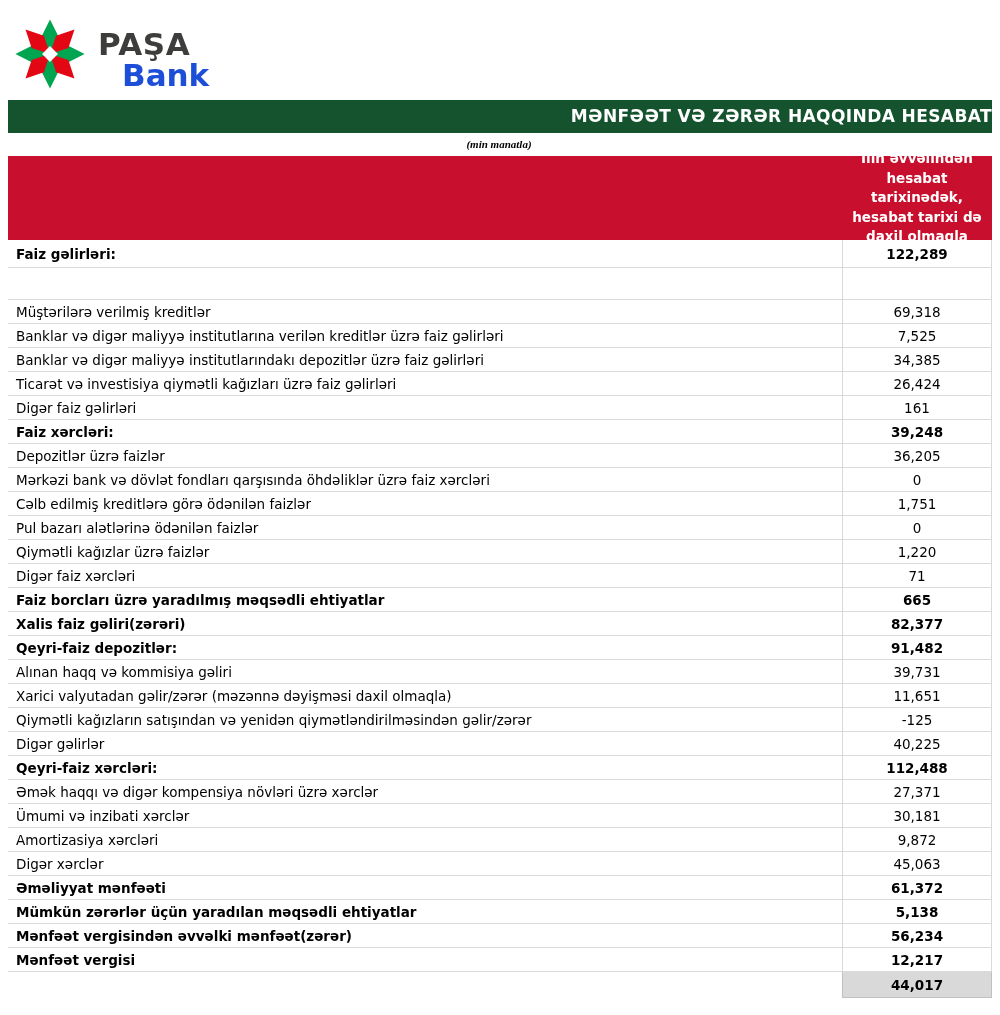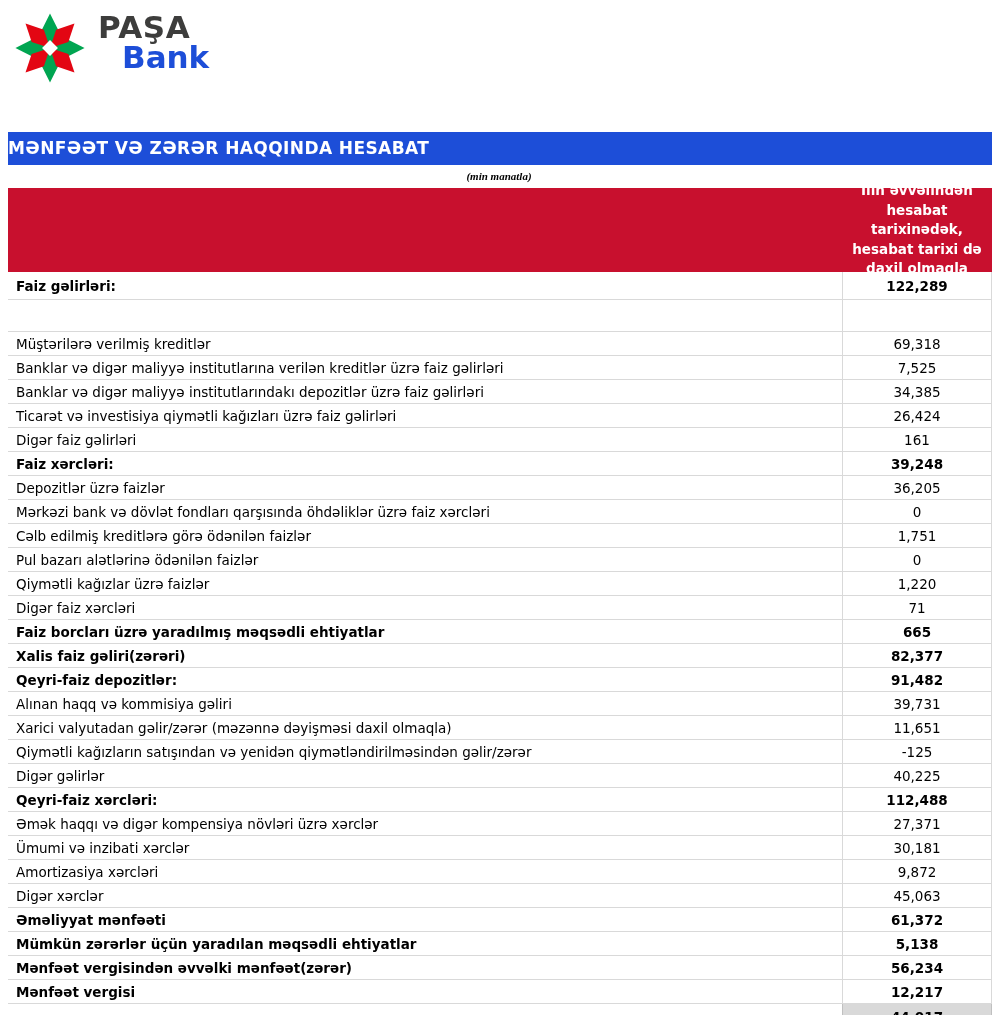--- a/index.html
+++ b/index.html
@@ -6,33 +6,32 @@
   html,body { background:#ffffff; }
   body {
     width:1000px; height:1015px;
     font-family:"DejaVu Sans","Liberation Sans",sans-serif;
     color:#000;
     overflow:hidden;
   }
   .page { padding:8px 8px 0 8px; }
 
   
-  .logo-row { display:flex; align-items:flex-start; gap:12px; padding:4px 6px 10px 6px; height:92px; }
+  .logo-row { display:flex; align-items:flex-end; gap:12px; padding:4px 6px 10px 6px; height:92px; }
   .logo-mark { width:72px; height:72px; flex:0 0 auto; }
   .logo-mark svg { width:72px; height:72px; display:block; }
   .logo-text { display:flex; flex-direction:column; line-height:0.98; }
   .logo-pasa { font-size:31px; font-weight:bold; color:#3d3d3c; letter-spacing:0.5px; }
   .logo-bank { font-size:31px; font-weight:bold; color:#1d4ed8; margin-left:24px; }
 
   
   .banner {
-    background:#1d4ed8; color:#fff; text-align:left;
+    background:#14532d; color:#fff; text-align:right;
     font-weight:bold; font-size:17px; letter-spacing:0.4px;
     padding:6px 0 7px 0;
-    margin-top:32px;
   }
 
   
   .note {
     text-align:center;
     font-family:"Liberation Serif","DejaVu Serif",serif;
     font-style:italic; font-weight:bold;
     font-size:11px; padding:5px 2px 6px 0;
   }
 

